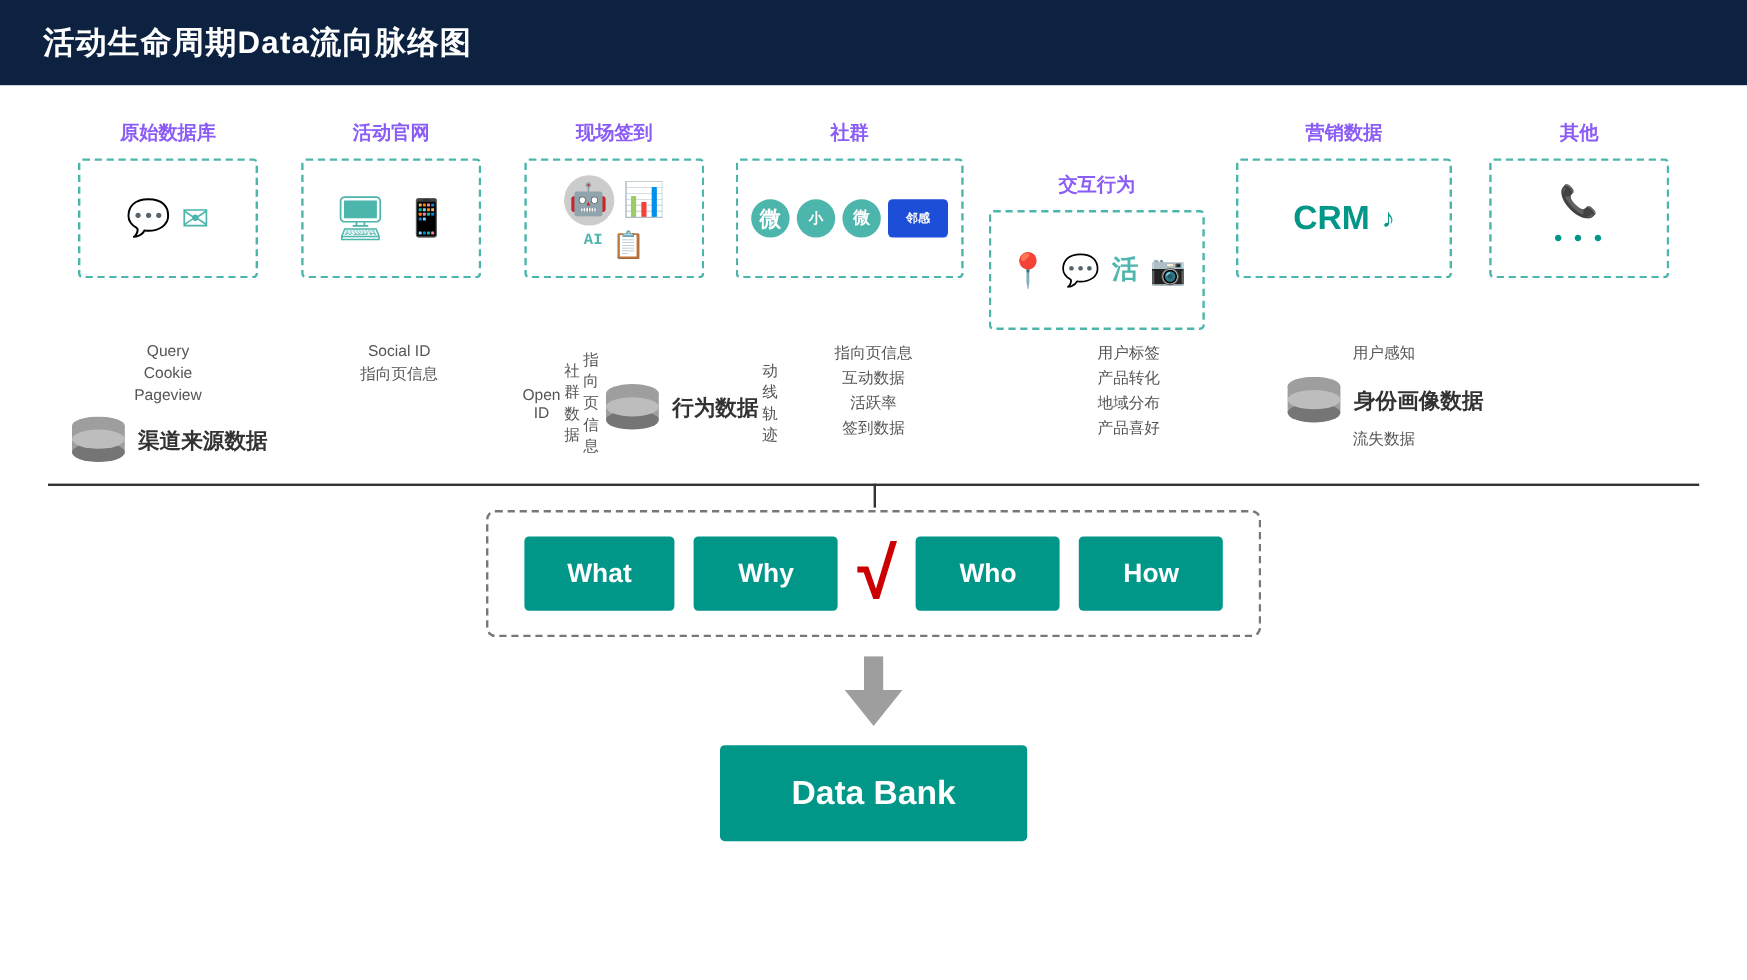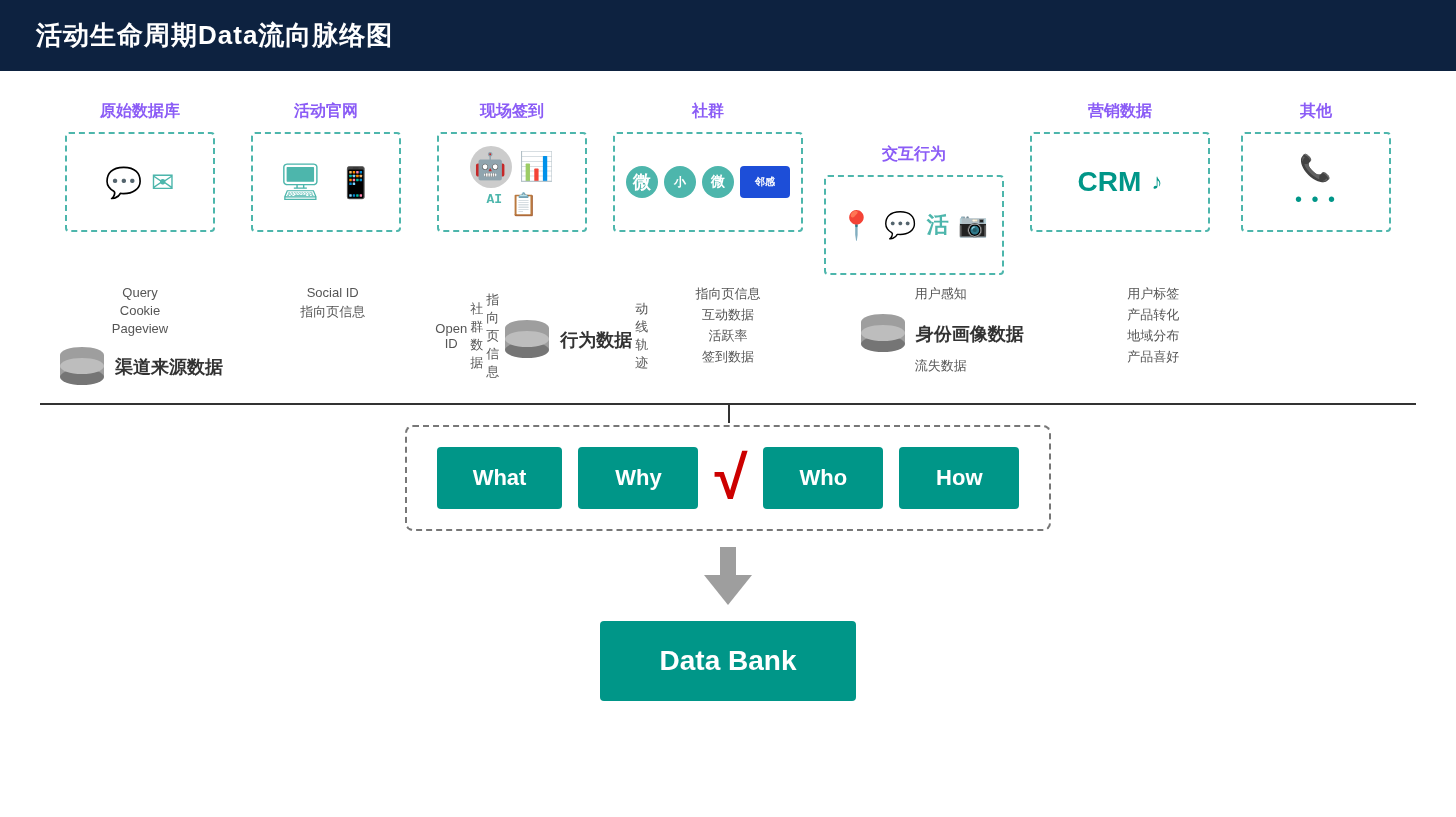--- a/index.html
+++ b/index.html
@@ -264,40 +264,40 @@
     </div>
 
     <div style="width:200px; display:flex; flex-direction:column; align-items:center; gap:3px;">
       <span class="data-label">指向页信息</span>
       <span class="data-label">互动数据</span>
       <span class="data-label">活跃率</span>
       <span class="data-label">签到数据</span>
     </div>
 
     <div style="width:200px; display:flex; flex-direction:column; align-items:center; gap:3px;">
+      <span class="data-label">用户标签</span>
+      <span class="data-label">产品转化</span>
+      <span class="data-label">地域分布</span>
+      <span class="data-label">产品喜好</span>
+    </div>
+
+    <div style="width:200px; display:flex; flex-direction:column; align-items:center; gap:3px;">
       <span class="data-label">用户感知</span>
       <div style="display:flex; align-items:center; gap:8px; margin-top:8px;">
         <svg width="50" height="40" viewBox="0 0 50 40">
           <ellipse cx="25" cy="8" rx="22" ry="8" fill="#9e9e9e"></ellipse>
           <rect x="3" y="8" width="44" height="22" fill="#9e9e9e"></rect>
           <ellipse cx="25" cy="30" rx="22" ry="8" fill="#757575"></ellipse>
           <ellipse cx="25" cy="19" rx="22" ry="8" fill="#bdbdbd"></ellipse>
         </svg>
         <span class="db-label">身份画像数据</span>
       </div>
       <span class="data-label">流失数据</span>
     </div>
 
-    <div style="width:200px; display:flex; flex-direction:column; align-items:center; gap:3px;">
-      <span class="data-label">用户标签</span>
-      <span class="data-label">产品转化</span>
-      <span class="data-label">地域分布</span>
-      <span class="data-label">产品喜好</span>
-    </div>
-
     <div style="width:140px;"></div>
 
   </div>
 
   <div style="position:relative; margin: 16px 0 20px 0;">
     <div style="width:100%; height:2px; background:#333;"></div>
     <div style="width:2px; height:20px; background:#333; position:absolute; left:50%; top:0;"></div>
   </div>
 
   <div class="analysis-section">

